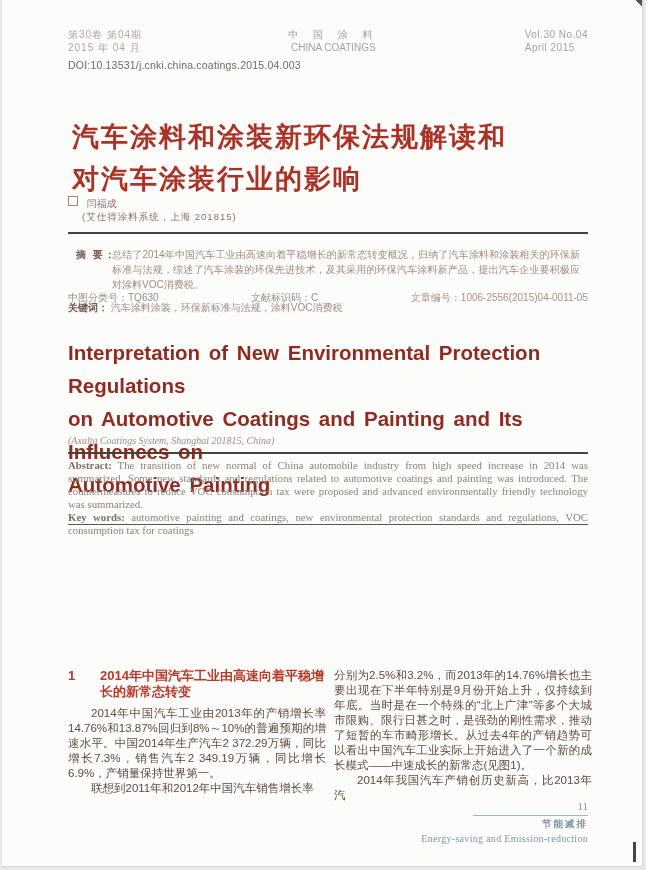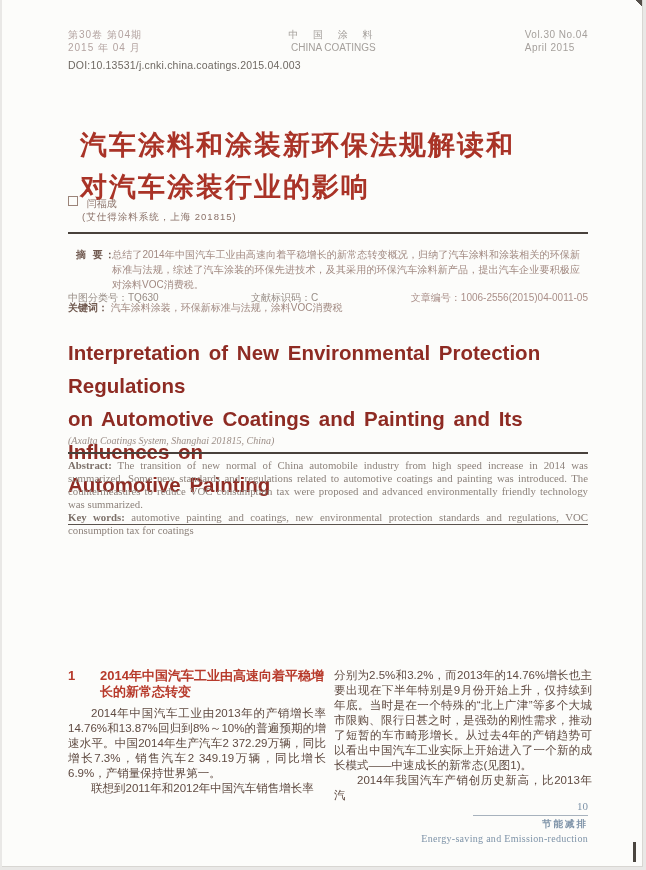--- a/index.html
+++ b/index.html
@@ -25,21 +25,21 @@
   }
   .abs{position:absolute;left:66px;right:54px;}
   
   .hdr{top:28px;display:flex;justify-content:space-between;align-items:flex-start;font-size:10px;line-height:13px;gap:41px;}
   .hdr-left{color:#b3a3a0;text-align:left;letter-spacing:1px;}
   .hdr-center{color:#a5a09c;text-align:center;}
   .hdr-center .cn{letter-spacing:6px;}
   .hdr-right{color:#a5a09c;text-align:left;letter-spacing:.5px;}
   .doi{top:59px;color:#6e6862;font-size:10.5px;letter-spacing:.2px;}
   
-  .title-cn{top:112px;color:#a93327;font-size:27px;font-weight:bold;line-height:42px;letter-spacing:2px;margin:12px;}
+  .title-cn{top:112px;color:#a93327;font-size:27px;font-weight:bold;line-height:42px;letter-spacing:2px;margin:4px;}
   .author-cn{top:196px;color:#8a7168;font-size:10px;}
   .author-cn .box{display:inline-block;width:8px;height:8px;border:1px solid #9b8479;margin-right:6px;vertical-align:1px;}
   .affil-cn{top:211px;color:#8a7168;font-size:9.5px;padding-left:14px;letter-spacing:1px;}
   .rule{height:2px;background:#48413b;}
   .r1{top:232px;}
   
   .abs-cn{top:239px;font-size:10px;line-height:15px;color:#a18981;text-align:justify;}
   .hang{position:relative;padding-left:36px;margin:8px;}
   .hang .lab{position:absolute;left:0;top:0;font-weight:bold;color:#6f584e;letter-spacing:2px;}
   .kw-cn{margin:2px 0 0 0;}
@@ -148,19 +148,19 @@
     <p>2014年中国汽车工业由2013年的产销增长率14.76%和13.87%回归到8%～10%的普遍预期的增速水平。中国2014年生产汽车2 372.29万辆，同比增长7.3%，销售汽车2 349.19万辆，同比增长6.9%，产销量保持世界第一。</p>
     <p>联想到2011年和2012年中国汽车销售增长率</p>
   </div>
 
   <div class="col col-r">
     <p style="text-indent:0;">分别为2.5%和3.2%，而2013年的14.76%增长也主要出现在下半年特别是9月份开始上升，仅持续到年底。当时是在一个特殊的“北上广津”等多个大城市限购、限行日甚之时，是强劲的刚性需求，推动了短暂的车市畸形增长。从过去4年的产销趋势可以看出中国汽车工业实际上开始进入了一个新的成长模式——中速成长的新常态(见图1)。</p>
     <p>2014年我国汽车产销创历史新高，比2013年汽</p>
   </div>
 
   <div class="abs footer">
-    <div class="pnum">10</div>
+    <div class="pnum">11</div>
     <div class="f-rule"></div>
     <div class="f-cn">节能减排</div>
     <div class="f-en">Energy-saving and Emission-reduction</div>
   </div>
 
 </div>
 
 </body></html>

